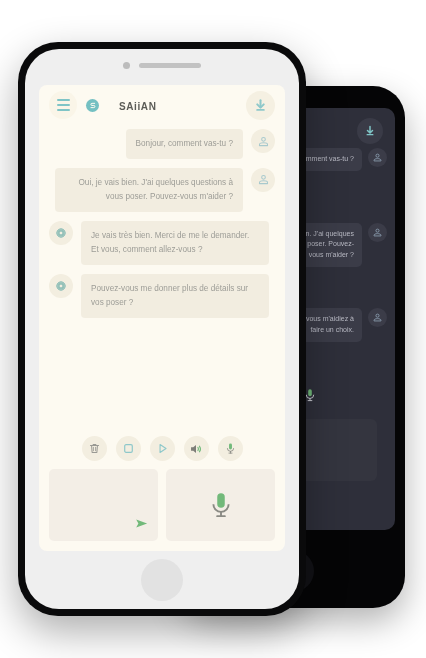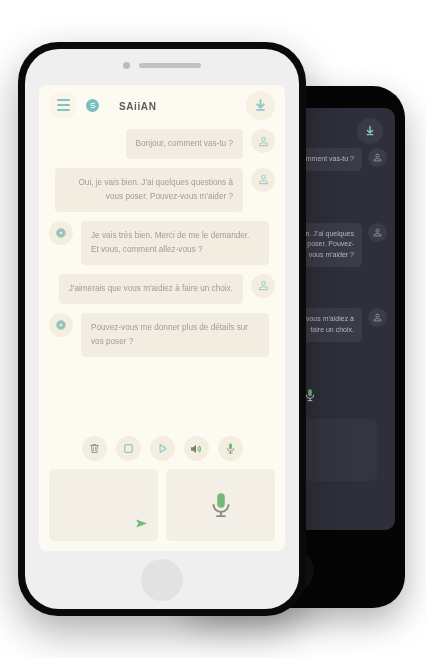--- a/index.html
+++ b/index.html
@@ -427,29 +427,20 @@
                   <ellipse cx="12" cy="12" rx="3.4" ry="7.2"></ellipse>
                   <ellipse cx="12" cy="12" rx="7" ry="3.4" transform="rotate(45 12 12)"></ellipse>
                   <ellipse cx="12" cy="12" rx="7" ry="3.4" transform="rotate(-45 12 12)"></ellipse>
                 </g>
               </svg>
             </div>
             <div class="bubble">Je vais très bien. Merci de me le demander. Et vous, comment allez-vous ?</div>
           </div>
 
 
-          <div class="row user">
-            <div class="bubble right">J'aimerais que vous m'aidiez à faire un choix.</div>
-            <div class="avatar usr">
-              <svg width="13" height="13" viewBox="0 0 24 24">
-                <circle cx="12" cy="8" r="3.4" fill="none" stroke="#a8c9cd" stroke-width="1.9"></circle>
-                <path d="M4.5 19.6v-1.7c0-2.1 3.3-3.5 7.5-3.5s7.5 1.4 7.5 3.5v1.7z" fill="none" stroke="#a8c9cd" stroke-width="1.9" stroke-linejoin="round"></path>
-              </svg>
-            </div>
-          </div>
 
           <div class="row bot">
             <div class="avatar bot">
               <svg width="14" height="14" viewBox="0 0 24 24">
                 <g stroke="#8cbdb6" stroke-width="1.5" fill="none">
                   <circle cx="12" cy="12" r="7.2"></circle>
                   <ellipse cx="12" cy="12" rx="7.2" ry="3.4"></ellipse>
                   <ellipse cx="12" cy="12" rx="3.4" ry="7.2"></ellipse>
                   <ellipse cx="12" cy="12" rx="7" ry="3.4" transform="rotate(45 12 12)"></ellipse>
                   <ellipse cx="12" cy="12" rx="7" ry="3.4" transform="rotate(-45 12 12)"></ellipse>

